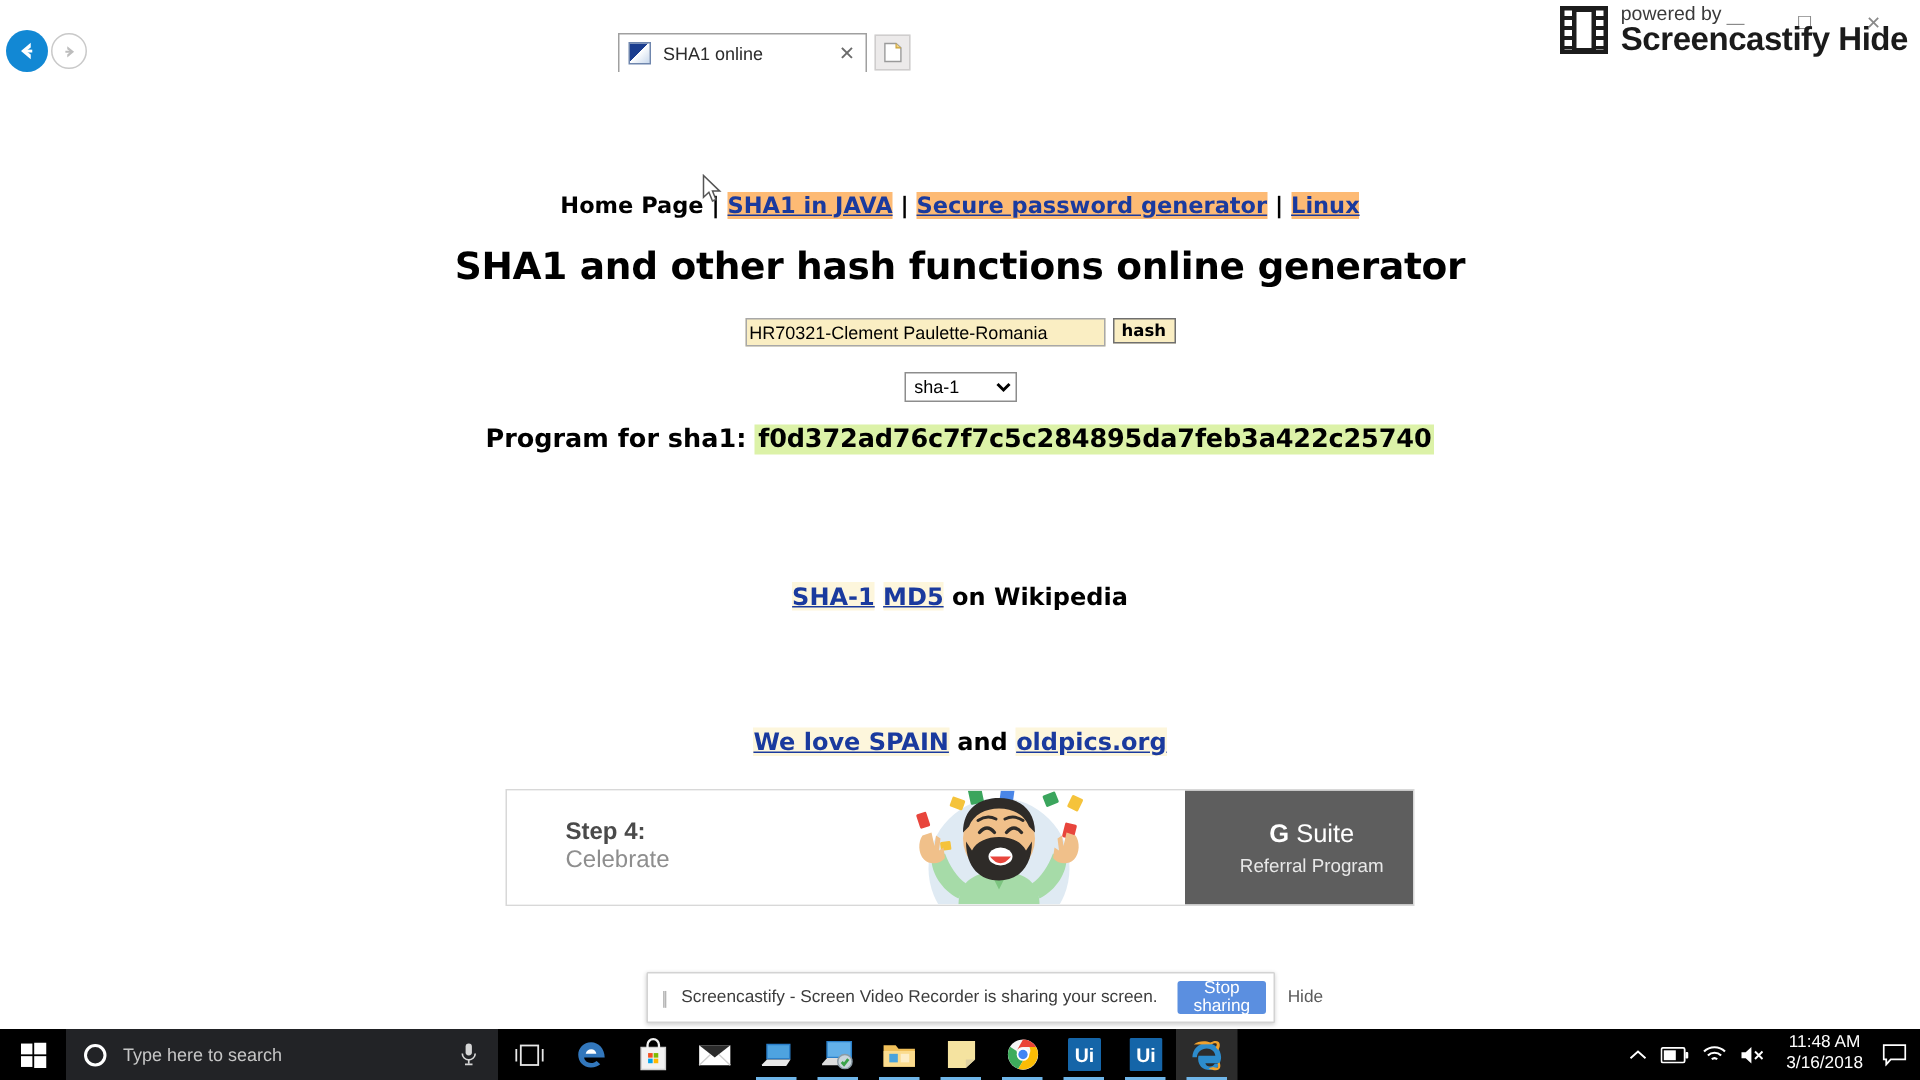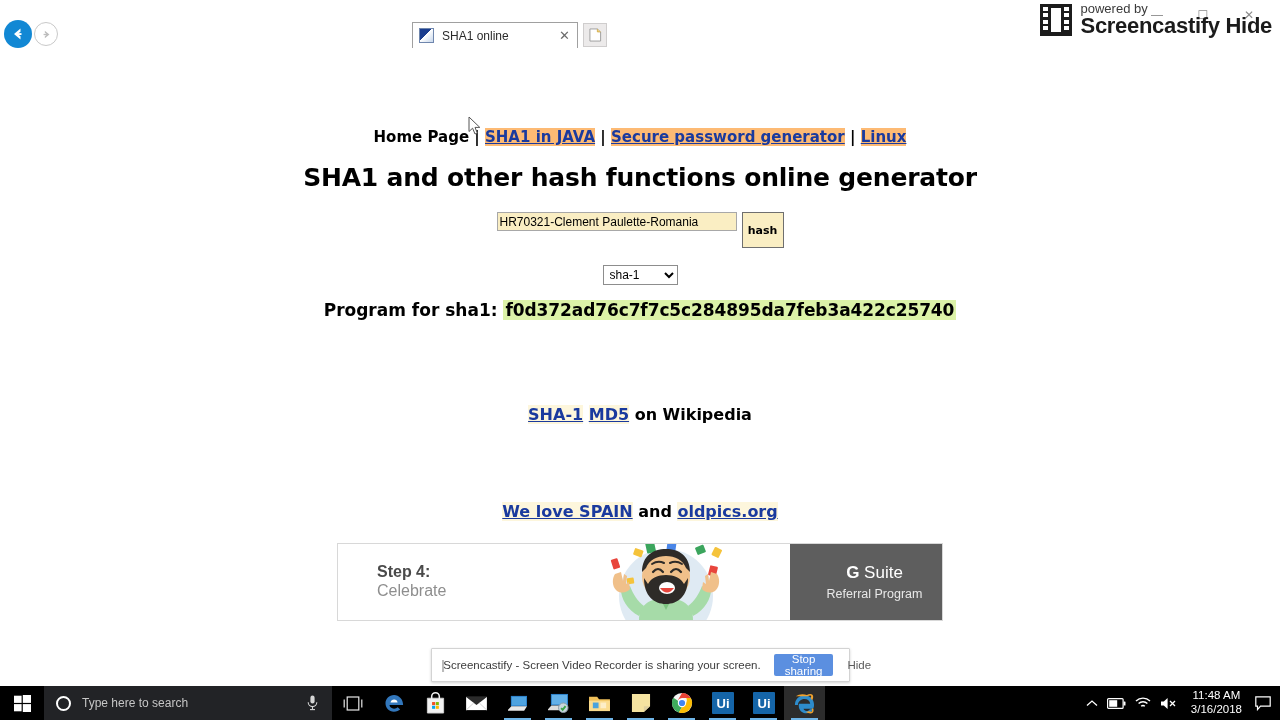--- a/index.html
+++ b/index.html
@@ -104,21 +104,21 @@
     font-family: "DejaVu Sans", sans-serif; letter-spacing: -0.2px;
   }
 
   #form-row { margin-top: 20px; display: flex; justify-content: center; align-items: stretch; }
   #text-input {
     width: 240px; height: 19px; background: #faeec3; border: 1px solid #a8a8a8;
     font-size: 12px; font-family: "Liberation Sans", sans-serif; color: #000;
     padding: 0 2px; outline: none;
   }
   #hash-btn {
-    margin-left: 5px; width: 42px; height: 36px; background: #faeec3;
+    margin-left: 5px; width: 42px; height: 17px; background: #faeec3;
     border: 1px solid #6f6f6f; font-size: 11px; font-weight: bold;
     font-family: "Liberation Sans", sans-serif; color: #000; cursor: pointer;
     font-family: "DejaVu Sans", sans-serif;
   }
 
   #algo-row { margin-top: 17px; }
   #algo-select {
     width: 75px; height: 20px; font-size: 12px; font-family: "Liberation Sans", sans-serif;
     border: 1px solid #8d8d8d; background: #ffffff; color: #000; padding-left: 2px;
   }
@@ -160,21 +160,21 @@
   #ad-gsuite b { font-weight: bold; }
   #ad-referral { font-size: 12.5px; color: #e8e8e8; font-family: "Liberation Sans", sans-serif; margin-top: 3px; }
 
   
   #share-bar {
     position: absolute; left: 431px; top: 648px; width: 419px; height: 34px;
     background: #ffffff; border: 1px solid #d3d3d3; box-shadow: 0 1px 3px rgba(0,0,0,.18);
     display: flex; align-items: center; z-index: 30; border-radius: 1px;
   }
   #share-grip { margin-left: 9px; color: #b5b5b5; font-size: 12px; letter-spacing: -2px; }
-  #share-msg { font-size: 11.5px; color: #3c3c3c; font-family: "Liberation Sans", sans-serif; white-space: nowrap; }
+  #share-msg { margin-left: 11px; font-size: 11.5px; color: #3c3c3c; font-family: "Liberation Sans", sans-serif; white-space: nowrap; }
   #stop-sharing-btn {
     margin-left: 13px; height: 22px; padding: 0 11px; background: #5b8fe0;
     color: #ffffff; border: none; font-size: 11.5px; border-radius: 2px;
     font-family: "Liberation Sans", sans-serif; cursor: pointer;
     display: flex; align-items: center;
   }
   #hide-btn {
     margin-left: 14px; font-size: 11.5px; color: #5b5b5b;
     font-family: "Liberation Sans", sans-serif; cursor: pointer;
   }

